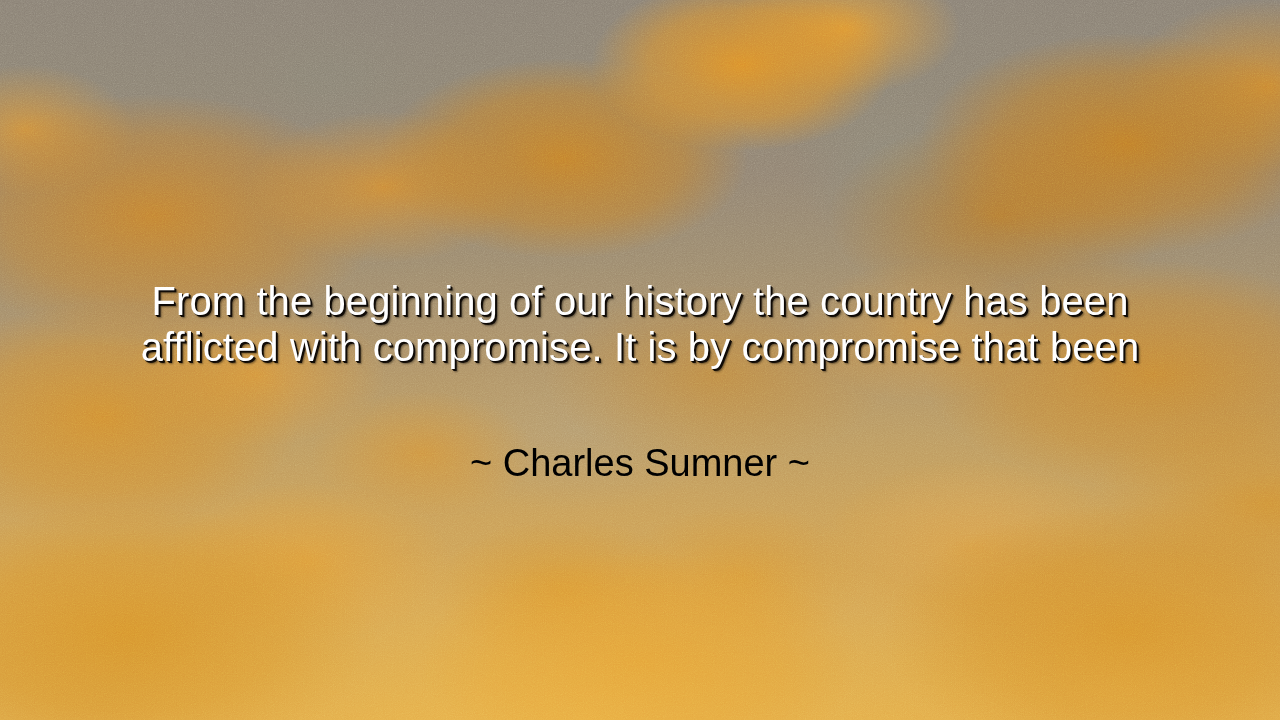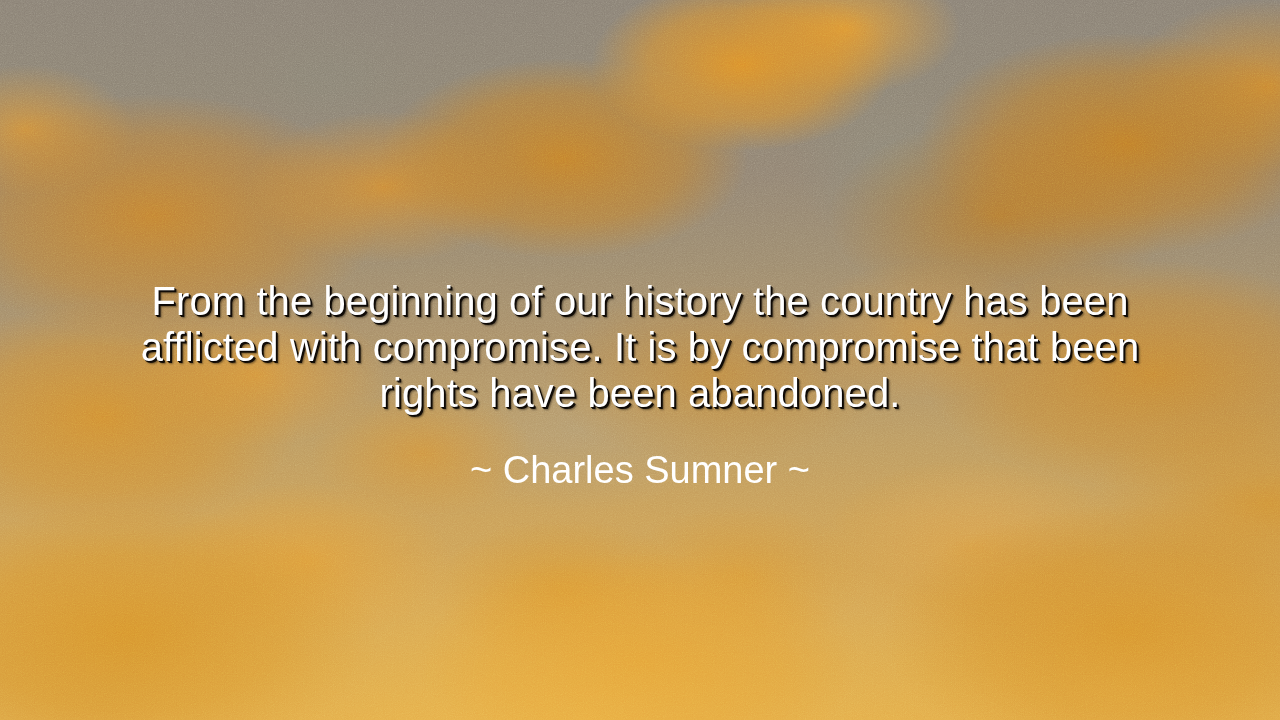--- a/index.html
+++ b/index.html
@@ -113,20 +113,21 @@
 
   .overlay {
     position: absolute;
     inset: 0;
     display: flex;
     flex-direction: column;
     align-items: center;
     justify-content: flex-start;
     padding-top: 278px;
     box-sizing: border-box;
+    gap: 39px;
   }
 
   .quote-block {
     width: 1060px;
     text-align: center;
   }
 
   .quote-line {
     color: #ffffff;
     font-size: 40px;
@@ -134,21 +135,21 @@
     letter-spacing: 0.1px;
     white-space: nowrap;
     text-shadow:
       2px 2px 0 rgba(12, 8, 4, 0.92),
       1px 1px 0 rgba(12, 8, 4, 0.92),
       3px 3px 2px rgba(12, 8, 4, 0.45);
   }
 
   .attribution {
     margin-top: 32px;
-    color: #ffffff;
+    color: #000000;
     font-size: 38px;
     line-height: 44px;
     white-space: nowrap;
     text-align: center;
   }
 </style>
 </head>
 <body>
 
 <div class="stage">
@@ -168,20 +169,19 @@
       </filter>
     </defs>
     <rect width="1280" height="720" filter="url(#noiseFilter)"></rect>
   </svg>
 
   <div class="overlay">
 
     <div class="quote-block">
       <div class="quote-line">From the beginning of our history the country has been</div>
       <div class="quote-line">afflicted with compromise. It is by compromise that been</div>
-      <div class="quote-line">rights have been abandoned.</div>
     </div>
 
     <div class="attribution">~ Charles Sumner ~</div>
 
   </div>
 
 </div>
 
 </body></html>

